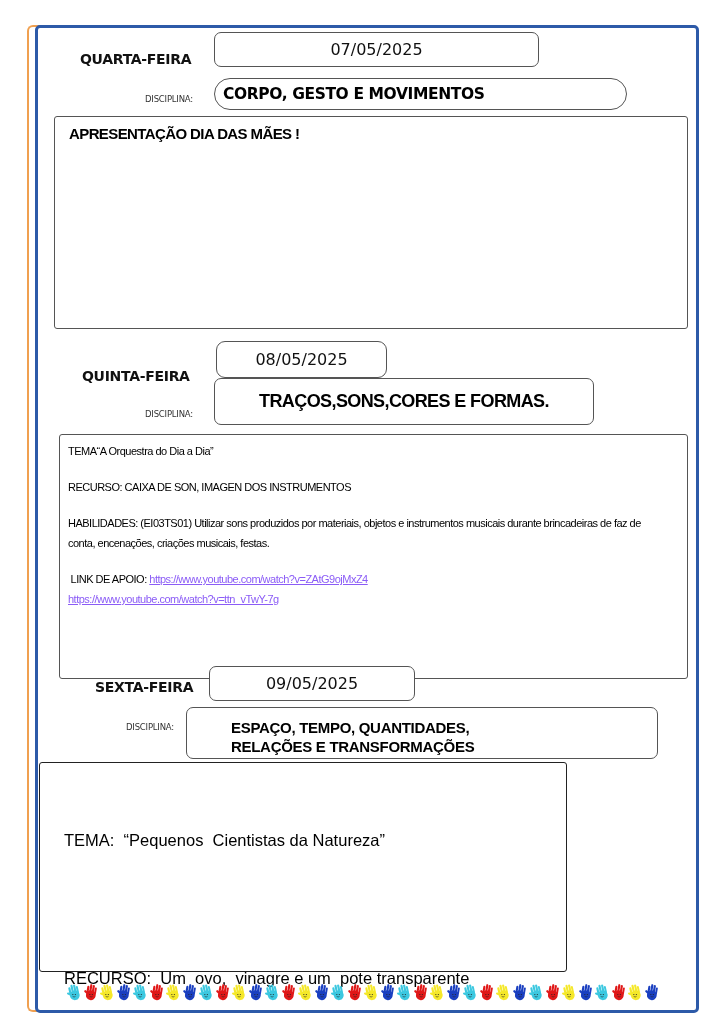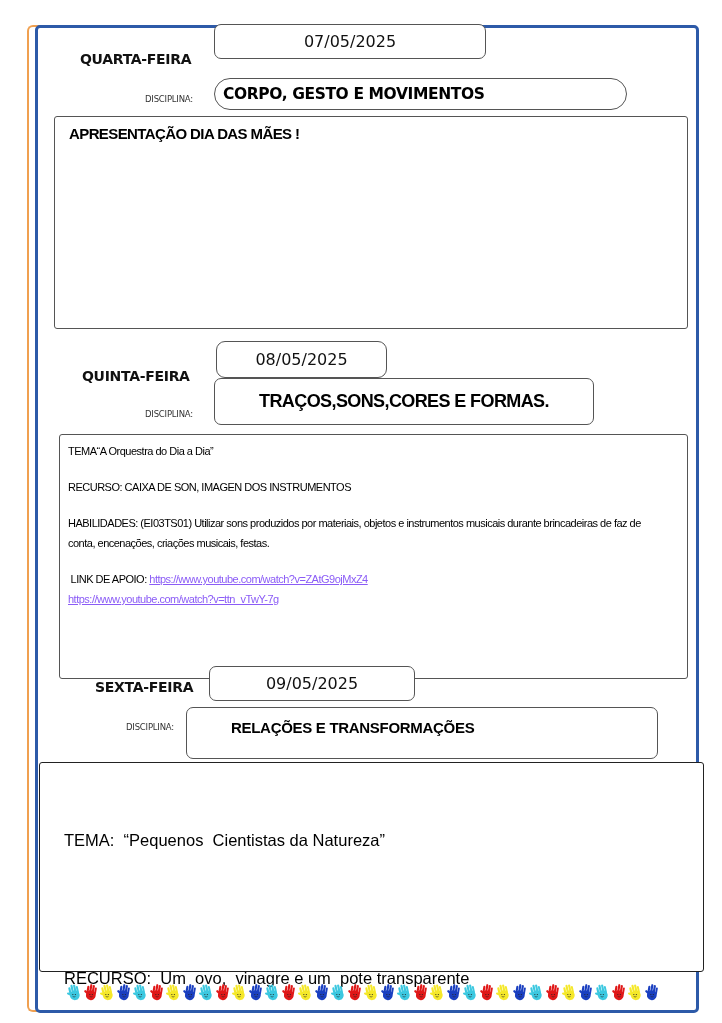--- a/index.html
+++ b/index.html
@@ -19,21 +19,21 @@
   .hands { left:66px; top:983px; height:20px; display:flex; gap:0; }
   .hand { width:16.5px; height:18px; display:inline-block; }
 </style>
 </head>
 <body>
 
 <div class="abs frame-orange"></div>
 <div class="abs frame-blue"></div>
 
 <div class="abs day" style="left:80px; top:51px;">QUARTA-FEIRA</div>
-<div class="abs pill" style="left:214px; top:24px; width:272px; height:35px;">
+<div class="abs pill" style="left:214px; top:32px; width:325px; height:35px;">
   <div class="date" style="line-height:33px;">07/05/2025</div>
 </div>
 <div class="abs disc" style="left:137px; top:94px;">DISCIPLINA:</div>
 <div class="abs pill" style="left:214px; top:78px; width:413px; height:32px;border-radius:16px;">
   <div style="font-family:'DejaVu Sans',sans-serif; font-weight:bold; font-size:15.5px; line-height:30px; padding-left:8px; letter-spacing:-0.4px;">CORPO, GESTO E MOVIMENTOS</div>
 </div>
 <div class="abs box" style="left:54px; top:116px; width:634px; height:213px;">
   <div style="position:absolute; left:14px; top:8px; font-weight:bold; font-size:15px; letter-spacing:-0.6px;">APRESENTAÇÃO DIA DAS MÃES !</div>
 </div>
 
@@ -58,24 +58,25 @@
   </div>
 </div>
 
 <div class="abs day" style="left:95px; top:679px;">SEXTA-FEIRA</div>
 <div class="abs pill" style="left:209px; top:666px; width:206px; height:35px;">
   <div class="date" style="line-height:33px;">09/05/2025</div>
 </div>
 <div class="abs disc" style="left:118px; top:722px;">DISCIPLINA:</div>
 <div class="abs pill" style="left:186px; top:707px; width:472px; height:52px;">
   <div style="position:absolute; left:44px; top:10px; font-weight:bold; font-size:15px; line-height:19px; letter-spacing:-0.3px;">
+    <div>ESPAÇO, TEMPO, QUANTIDADES,</div>
     <div>RELAÇÕES E TRANSFORMAÇÕES</div>
   </div>
 </div>
-<div class="abs box dark" style="left:39px; top:762px; width:665px; height:210px;">
+<div class="abs box dark" style="left:39px; top:762px; width:528px; height:210px;">
   <div class="txt2" style="position:absolute; left:24px; top:17px; width:610px; white-space:pre;">
     <div>TEMA:  “Pequenos  Cientistas da Natureza”</div>
     <div style="height:18px;"></div>
     <div>RECURSO:  Um  ovo,  vinagre e um  pote transparente</div>
     
     
     
     
   </div>
 </div>

